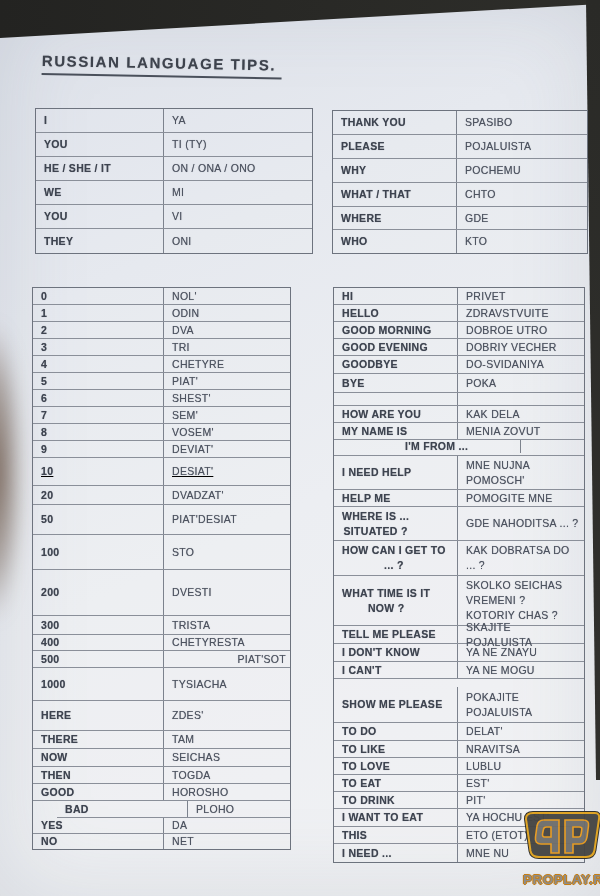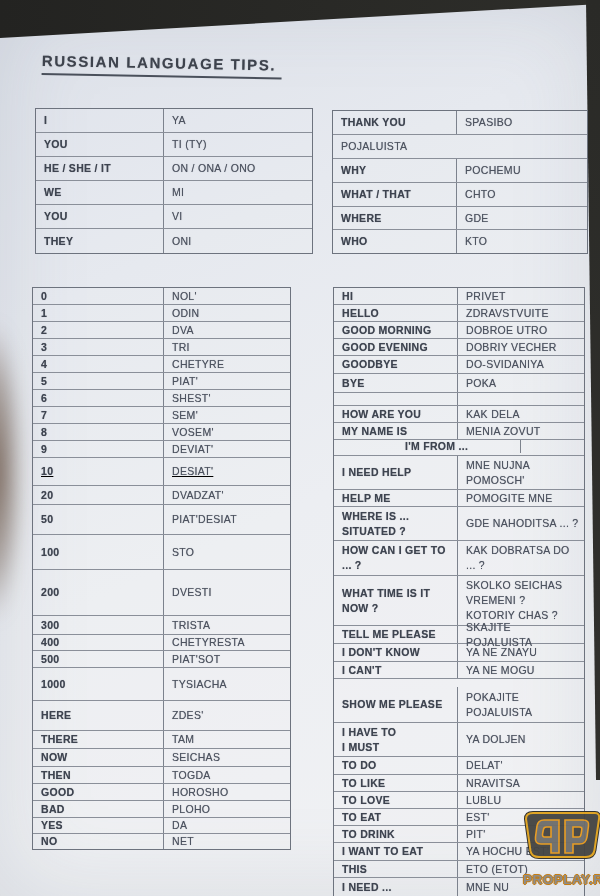--- a/index.html
+++ b/index.html
@@ -50,21 +50,21 @@
   }
   .cell.en{font-weight:bold;color:#3e4450;height:100%;display:flex;align-items:center;border-right:1px solid #7c828d;}
   .cell.ru{color:#4d5360;flex:1;}
   #tbl-pronouns{left:35px;top:108px;width:276px;}
   #tbl-pronouns .en{width:128px;}
   #tbl-basics{left:332px;top:110px;width:254px;}
   #tbl-basics .en{width:124px;}
   #tbl-numbers{left:32px;top:287px;width:257px;}
   #tbl-numbers .en{width:131px;}
   #tbl-phrases{left:333px;top:287px;width:250px;}
-  #tbl-phrases .en{width:124px;}
+  #tbl-phrases .en{width:124px;text-align:center;}
   .wm-logo{position:absolute;left:522px;top:810px;opacity:0.96;}
   .wm-text{
     position:absolute;left:523px;top:872px;width:80px;
     font-size:13.5px;font-weight:bold;letter-spacing:0.5px;
     color:#8d8d8b;
     text-shadow:-1px 0 0 #c87d10,1px 0 0 #c87d10,0 -1px 0 #c87d10,0 1px 0 #c87d10,0 0 2px rgba(0,0,0,0.35);
   }
 </style>
 </head>
 <body>
@@ -101,20 +101,21 @@
       <div class="cell en">THEY</div>
       <div class="cell ru">ONI</div>
     </div>
   </div>
 <div class="vtable" id="tbl-basics">
     <div class="trow" style="height: 24px;">
       <div class="cell en">THANK YOU</div>
       <div class="cell ru">SPASIBO</div>
     </div>
     <div class="trow" style="height: 24px;">
+      <div class="cell en">PLEASE</div>
       <div class="cell ru">POJALUISTA</div>
     </div>
     <div class="trow" style="height: 24px;">
       <div class="cell en">WHY</div>
       <div class="cell ru">POCHEMU</div>
     </div>
     <div class="trow" style="height: 24px;">
       <div class="cell en">WHAT / THAT</div>
       <div class="cell ru">CHTO</div>
     </div>
@@ -189,21 +190,21 @@
       <div class="cell ru">DVESTI</div>
     </div>
     <div class="trow" style="height: 19px;">
       <div class="cell en">300</div>
       <div class="cell ru">TRISTA</div>
     </div>
     <div class="trow" style="height: 16px;">
       <div class="cell en">400</div>
       <div class="cell ru">CHETYRESTA</div>
     </div>
-    <div class="trow" style="height: 17px;">
+    <div class="trow" style="height: 17px; text-align: right;">
       <div class="cell en">500</div>
       <div class="cell ru">PIAT'SOT</div>
     </div>
     <div class="trow" style="height: 33px;">
       <div class="cell en">1000</div>
       <div class="cell ru">TYSIACHA</div>
     </div>
     <div class="trow" style="height: 30px;">
       <div class="cell en">HERE</div>
       <div class="cell ru">ZDES'</div>
@@ -217,21 +218,21 @@
       <div class="cell ru">SEICHAS</div>
     </div>
     <div class="trow" style="height: 17px;">
       <div class="cell en">THEN</div>
       <div class="cell ru">TOGDA</div>
     </div>
     <div class="trow" style="height: 17px;">
       <div class="cell en">GOOD</div>
       <div class="cell ru">HOROSHO</div>
     </div>
-    <div class="trow" style="height: 17px;">
+    <div class="trow" style="height: 17px; margin-left: 24px;">
       <div class="cell en">BAD</div>
       <div class="cell ru">PLOHO</div>
     </div>
     <div class="trow" style="height: 16px;">
       <div class="cell en">YES</div>
       <div class="cell ru">DA</div>
     </div>
     <div class="trow" style="height: 15px;">
       <div class="cell en">NO</div>
       <div class="cell ru">NET</div>
@@ -314,25 +315,20 @@
       <div class="cell ru">YA NE ZNAYU</div>
     </div>
     <div class="trow" style="height: 17px;">
       <div class="cell en">I CAN'T</div>
       <div class="cell ru">YA NE MOGU</div>
     </div>
     <div class="trow" style="height: 36px; margin-top: 8px;">
       <div class="cell en">SHOW ME PLEASE</div>
       <div class="cell ru">POKAJITE
 POJALUISTA</div>
-    </div>
-    <div class="trow" style="height: 34px;">
-      <div class="cell en">I HAVE TO
-I MUST</div>
-      <div class="cell ru">YA DOLJEN</div>
     </div>
     <div class="trow" style="height: 18px;">
       <div class="cell en">TO DO</div>
       <div class="cell ru">DELAT'</div>
     </div>
     <div class="trow" style="height: 17px;">
       <div class="cell en">TO LIKE</div>
       <div class="cell ru">NRAVITSA</div>
     </div>
     <div class="trow" style="height: 17px;">

